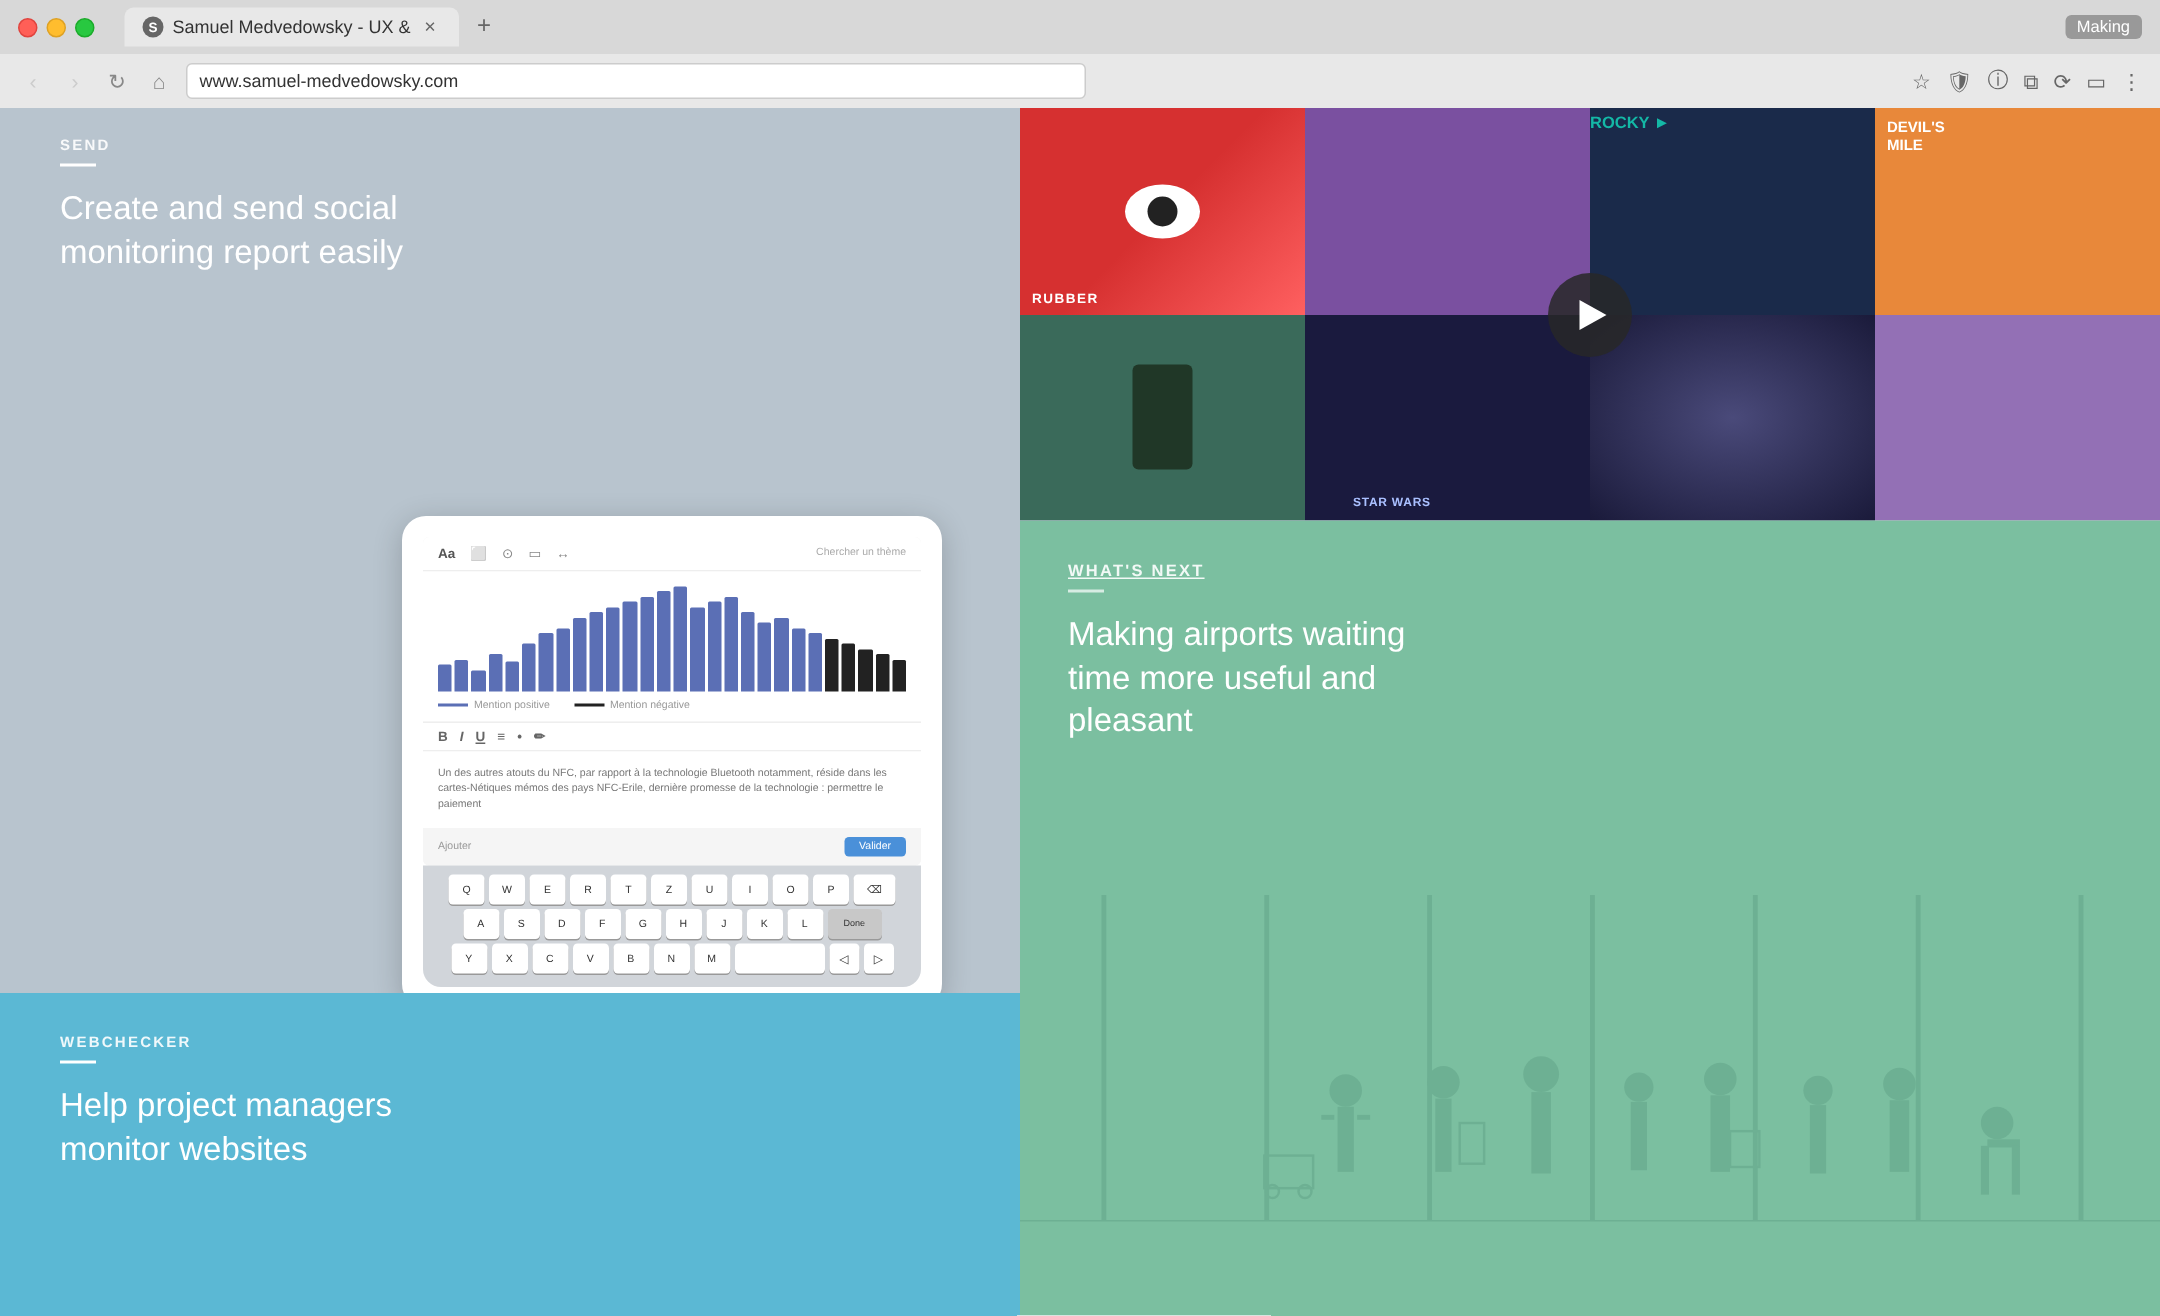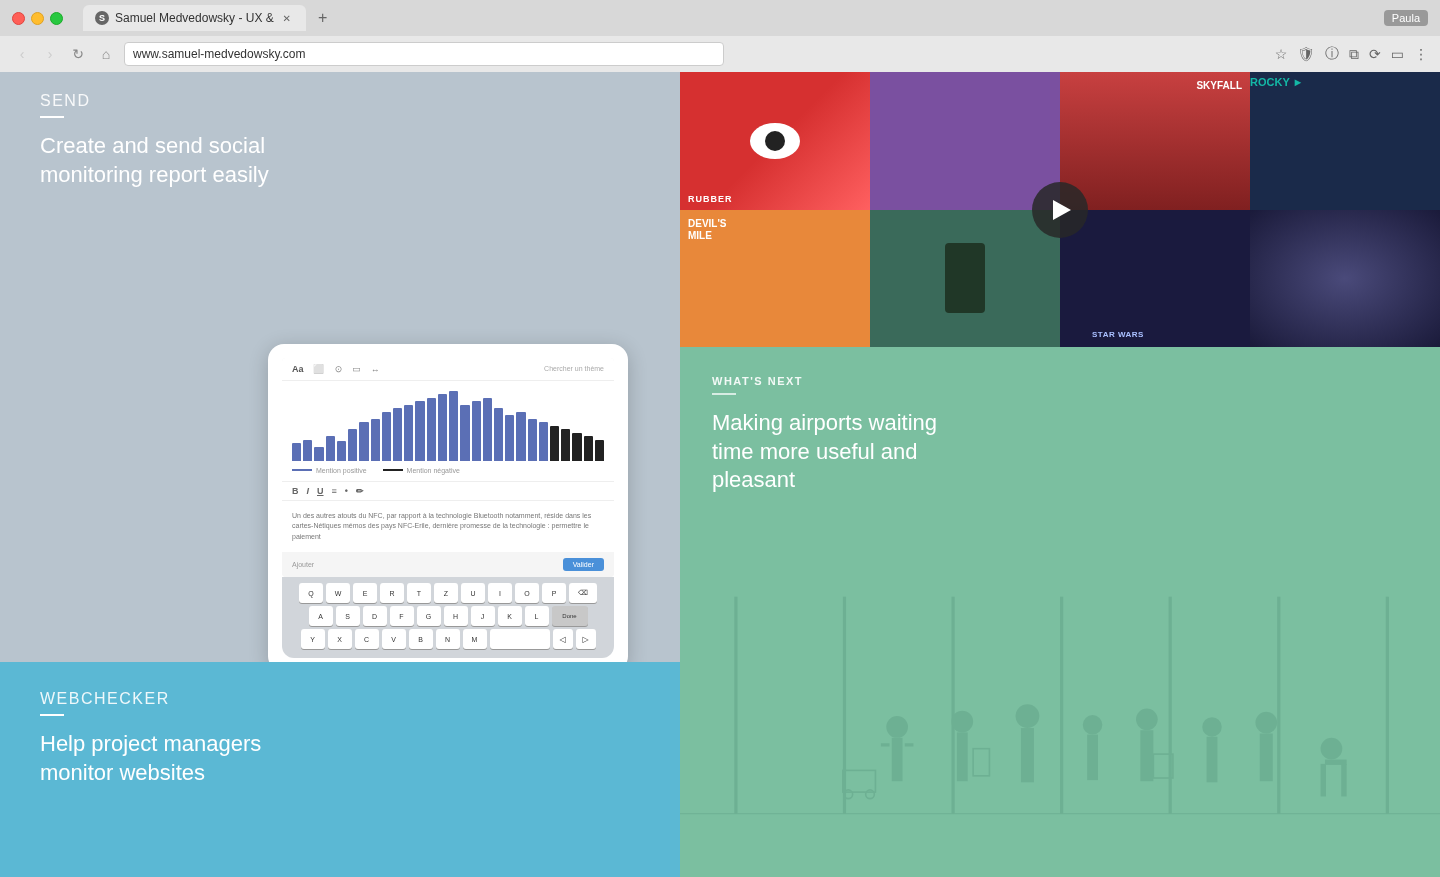--- a/index.html
+++ b/index.html
@@ -158,22 +158,22 @@
       background: #b8c4ce;
       flex: 1;
       padding: 20px 40px;
       position: relative;
       overflow: hidden;
       display: flex;
       flex-direction: column;
     }
     .section-label {
       color: rgba(255,255,255,0.9);
-      font-size: 16px;
-      font-weight: 400;
+      font-size: 10px;
+      font-weight: 700;
       letter-spacing: 1.5px;
       text-transform: uppercase;
       margin-bottom: 6px;
     }
     .section-divider {
       width: 24px;
       height: 2px;
       background: white;
       margin-bottom: 14px;
     }
@@ -366,20 +366,21 @@
       overflow: hidden;
       padding: 28px 32px;
     }
     .whats-next-label {
       color: rgba(255,255,255,0.9);
       font-size: 11px;
       font-weight: 700;
       letter-spacing: 1.5px;
       text-transform: uppercase;
       margin-bottom: 6px;
+      text-decoration: underline;
     }
     .whats-next-divider {
       width: 24px;
       height: 2px;
       background: rgba(255,255,255,0.7);
       margin-bottom: 14px;
     }
     .whats-next-title {
       color: white;
       font-size: 22px;
@@ -413,21 +414,21 @@
       <div class="traffic-light green"></div>
     </div>
     <div class="tab-area">
       <div class="tab active">
         <div class="tab-favicon">S</div>
         <span>Samuel Medvedowsky - UX &amp;</span>
         <span class="tab-close">✕</span>
       </div>
       <div class="new-tab-btn">+</div>
     </div>
-    <div class="user-badge">Paula</div>
+    <div class="user-badge">Making</div>
   </div>
   <div class="address-bar">
     <span class="nav-btn disabled">‹</span>
     <span class="nav-btn disabled">›</span>
     <span class="nav-btn">↻</span>
     <span class="nav-btn">⌂</span>
     <div class="url-bar">
       <span>www.samuel-medvedowsky.com</span>
     </div>
     <div class="toolbar-icons">
@@ -584,25 +585,20 @@
 
         <div style="background: linear-gradient(135deg, #d63030 50%, #ff6060); position:relative; display:flex; align-items:center; justify-content:center;">
           <div style="width:50px; height:36px; background:white; border-radius:50%; display:flex; align-items:center; justify-content:center;">
             <div style="width:20px; height:20px; background:#222; border-radius:50%;"></div>
           </div>
           <span style="position:absolute; bottom:6px; left:8px; color:white; font-size:9px; font-weight:900; letter-spacing:1px;">RUBBER</span>
         </div>
         <div style="background:#7a50a0; position:relative; display:flex; align-items:center; justify-content:center;">
           
         </div>
-        <div style="background:#e05050; position:relative; overflow:hidden;">
-          <div style="position:absolute; inset:0; background: linear-gradient(180deg, #c84040 0%, #802020 100%); display:flex; flex-direction:column; align-items:flex-end; padding:8px;">
-            <span style="color:white; font-size:10px; font-weight:700;">SKYFALL</span>
-          </div>
-        </div>
         <div style="background:#1a2a4a; position:relative; overflow:hidden;">
           <div style="padding:0; color:#14b8a6;">
             <span style="font-size:11px; font-weight:900;">ROCKY ►</span>
           </div>
         </div>
 
         <div style="background:#e8883a; position:relative; overflow:hidden;">
           <div style="padding:8px; color:white;">
             <div style="font-size:10px; font-weight:700; line-height:1.2;">DEVIL'S<br>MILE</div>
           </div>

